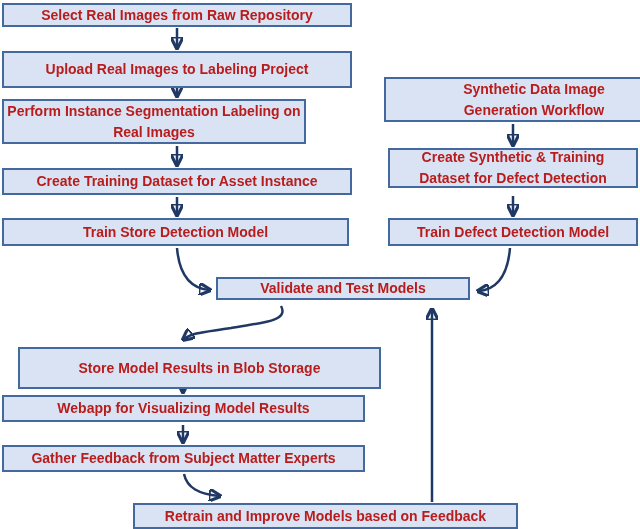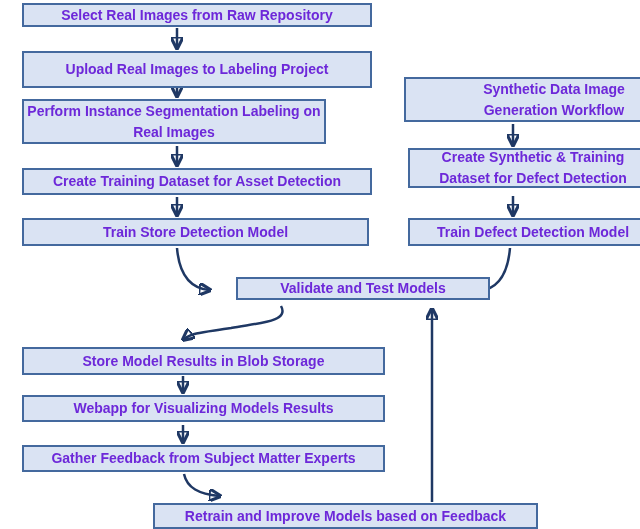--- a/index.html
+++ b/index.html
@@ -15,23 +15,22 @@
     box-sizing:border-box;
     background:#dae3f3;
     border:2px solid #44699e;
     display:flex;
     flex-direction:column;
     align-items:center;
     justify-content:center;
     text-align:center;
     font-weight:700;
     font-size:14px;
-    color:#6d28d9;
+    color:#b91c1c;
     line-height:21px;
-    margin-left:20px;
   }
   .node .ln{display:block;white-space:nowrap;}
   #edges{
     position:absolute;left:0;top:0;width:640px;height:529px;
     pointer-events:none;
   }
   #edges path{
     stroke:#1f3864;
     stroke-width:2.5;
     fill:none;
@@ -70,21 +69,21 @@
   <div class="node" style="left:2px;top:51px;width:350px;height:37px">
     <span class="ln">Upload Real Images to Labeling Project</span>
   </div>
 
   <div class="node" style="left:2px;top:99px;width:304px;height:45px">
     <span class="ln">Perform Instance Segmentation Labeling on</span>
     <span class="ln">Real Images</span>
   </div>
 
   <div class="node" style="left:2px;top:168px;width:350px;height:27px">
-    <span class="ln">Create Training Dataset for Asset Detection</span>
+    <span class="ln">Create Training Dataset for Asset Instance</span>
   </div>
 
   <div class="node" style="left:2px;top:218px;width:347px;height:28px">
     <span class="ln">Train Store Detection Model</span>
   </div>
 
   <div class="node" style="left:384px;top:77px;width:300px;height:45px">
     <span class="ln">Synthetic Data Image</span>
     <span class="ln">Generation Workflow</span>
   </div>
@@ -95,26 +94,26 @@
   </div>
 
   <div class="node" style="left:388px;top:218px;width:250px;height:28px">
     <span class="ln">Train Defect Detection Model</span>
   </div>
 
   <div class="node" style="left:216px;top:277px;width:254px;height:23px">
     <span class="ln">Validate and Test Models</span>
   </div>
 
-  <div class="node" style="left:2px;top:347px;width:363px;height:28px">
+  <div class="node" style="left:18px;top:347px;width:363px;height:42px">
     <span class="ln">Store Model Results in Blob Storage</span>
   </div>
 
   <div class="node" style="left:2px;top:395px;width:363px;height:27px">
-    <span class="ln">Webapp for Visualizing Models Results</span>
+    <span class="ln">Webapp for Visualizing Model Results</span>
   </div>
 
   <div class="node" style="left:133px;top:503px;width:385px;height:26px">
     <span class="ln">Retrain and Improve Models based on Feedback</span>
   </div>
 
   <div class="node" style="left:2px;top:445px;width:363px;height:27px">
     <span class="ln">Gather Feedback from Subject Matter Experts</span>
   </div>
 

